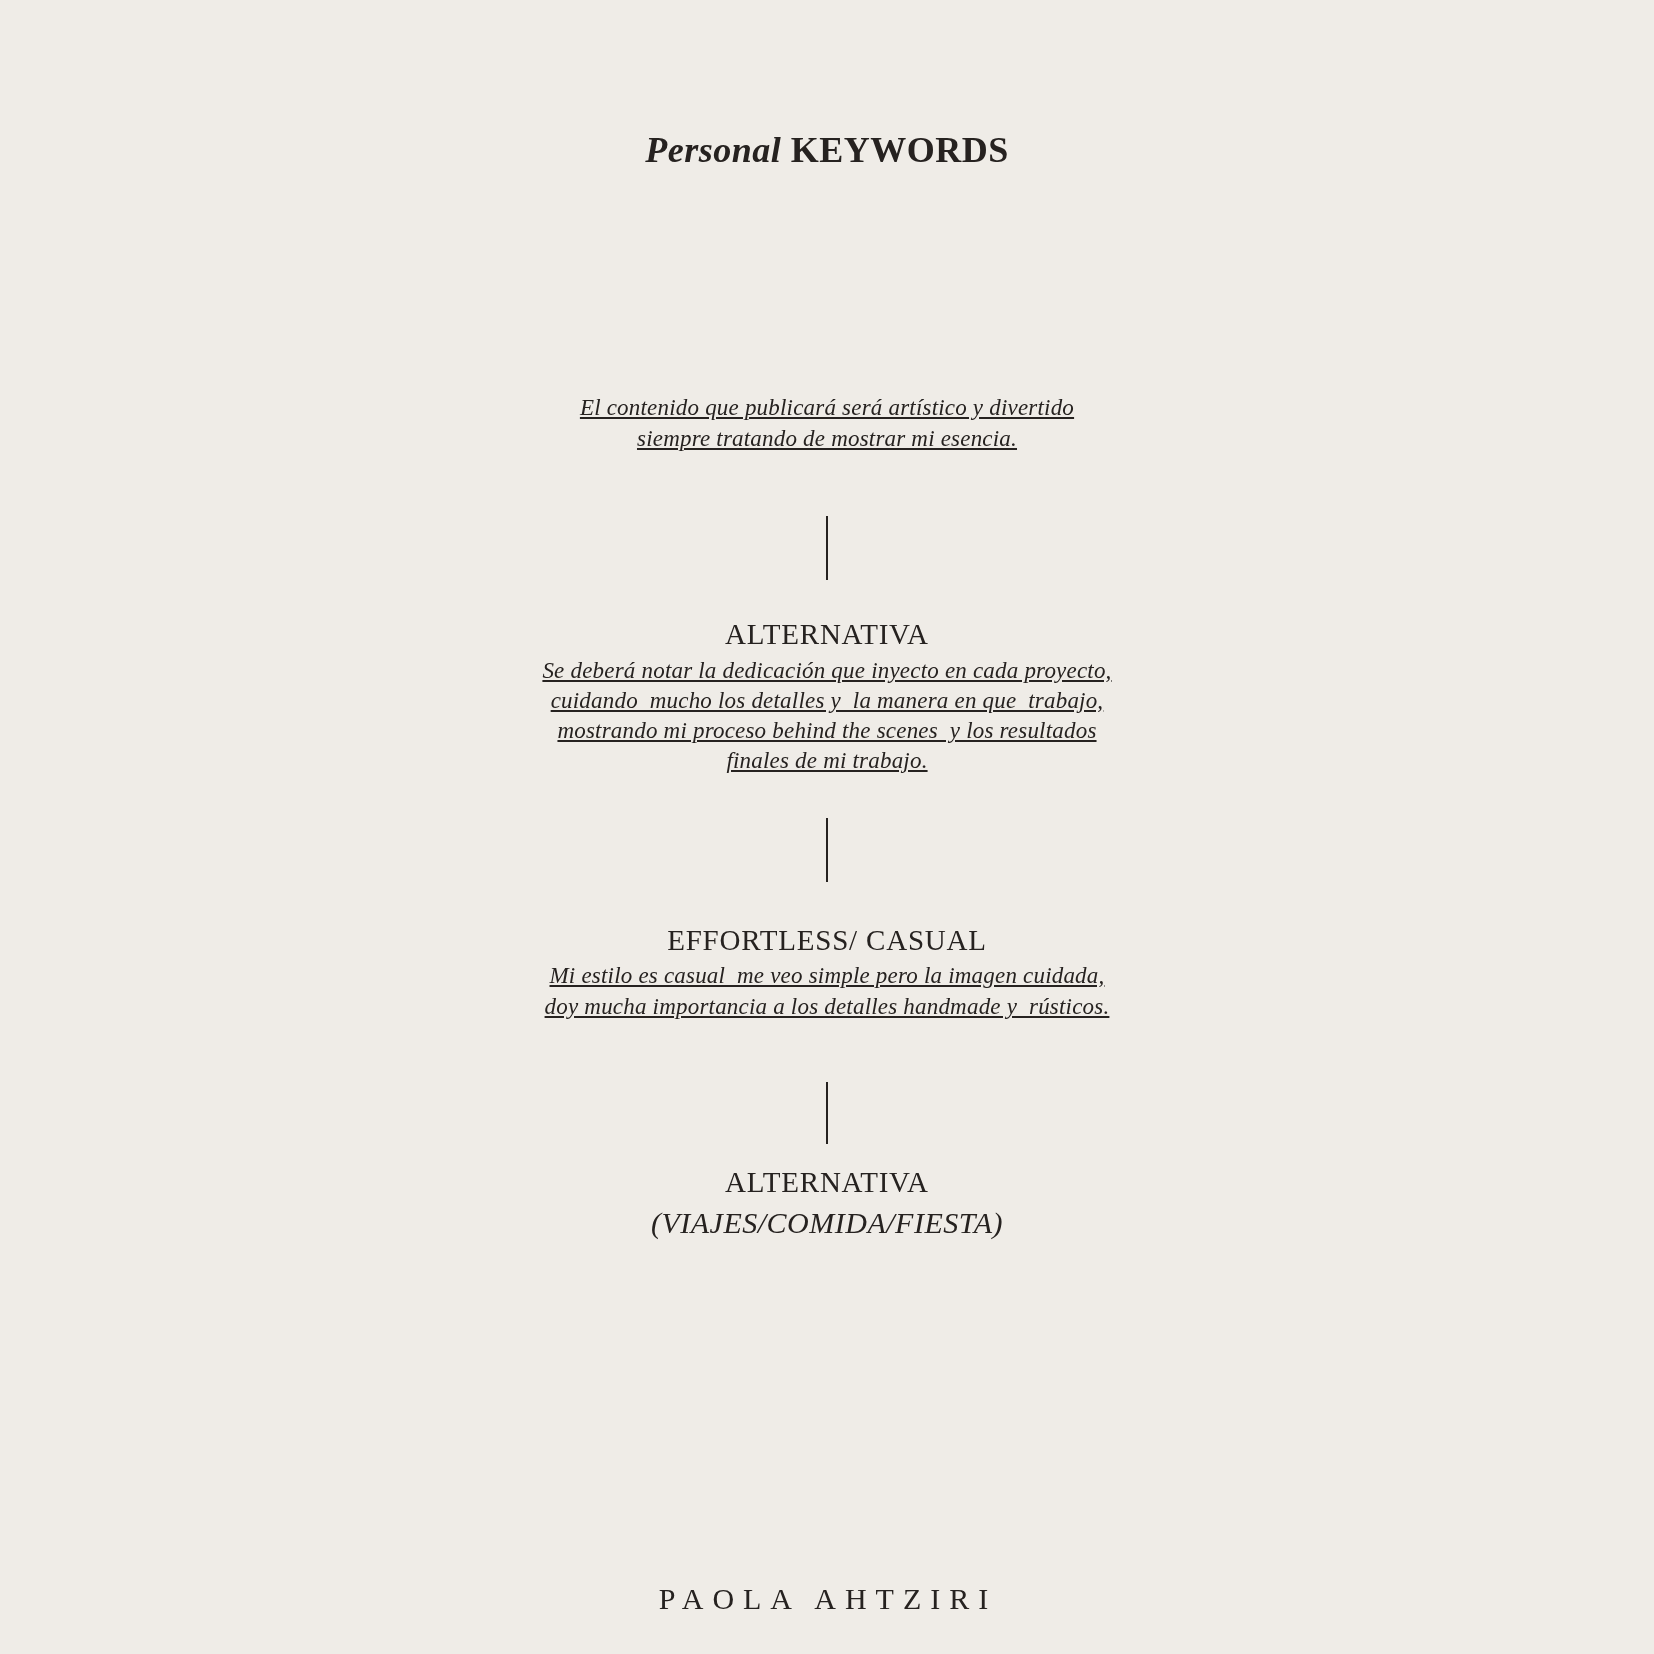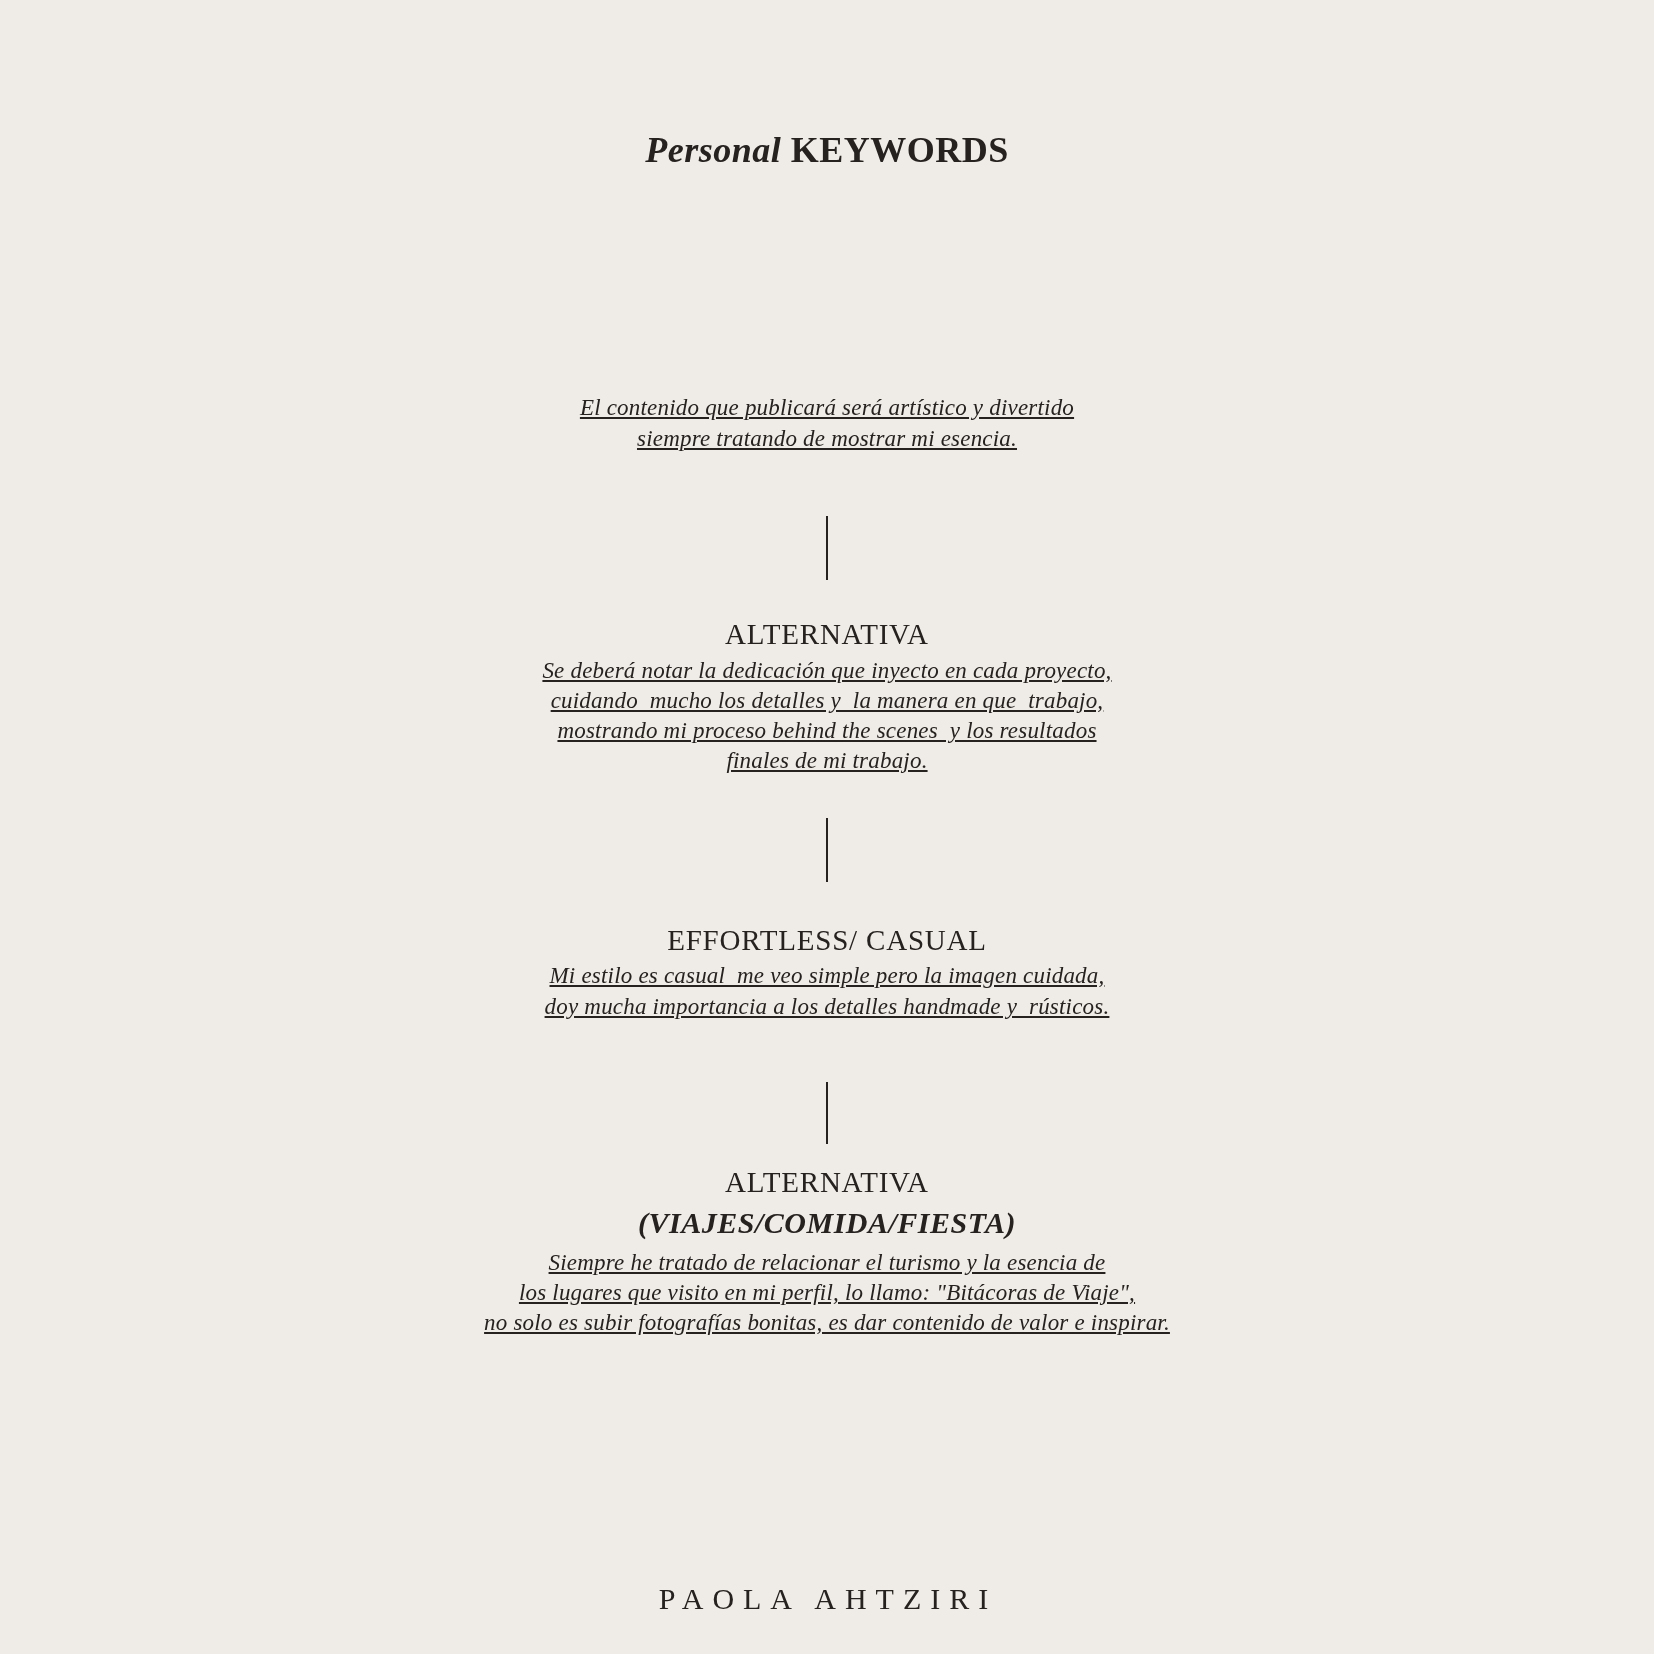--- a/index.html
+++ b/index.html
@@ -37,21 +37,21 @@
     line-height: 36px;
     letter-spacing: 0.8px;
     font-weight: normal;
     margin: 0;
   }
   .section-subheading {
     font-size: 30px;
     line-height: 38px;
     font-style: italic;
     letter-spacing: 0.5px;
-    font-weight: bold;
+    font-weight: normal;
     margin: 0;
   }
   .section-body .line {
     font-style: italic;
     font-size: 23px;
     line-height: 31px;
     white-space: pre-wrap;
     letter-spacing: 0.2px;
     text-decoration: underline;
   }
@@ -112,21 +112,16 @@
   <h2 class="block section-heading sec3-heading">EFFORTLESS/ CASUAL</h2>
   <div class="block section-body sec3-body">
     <div class="line">Mi estilo es casual  me veo simple pero la imagen cuidada,</div>
     <div class="line">doy mucha importancia a los detalles handmade y  rústicos.</div>
   </div>
 
   <div class="divider divider-3"></div>
 
   <h2 class="block section-heading sec4-heading">ALTERNATIVA</h2>
   <h3 class="block section-subheading sec4-subheading">(VIAJES/COMIDA/FIESTA)</h3>
-  <div class="block section-body body-tight sec4-body">
-    <div class="line">Siempre he tratado de relacionar el turismo y la esencia de</div>
-    <div class="line">los lugares que visito en mi perfil, lo llamo: "Bitácoras de Viaje",</div>
-    <div class="line">no solo es subir fotografías bonitas, es dar contenido de valor e inspirar.</div>
-  </div>
 
   <div class="block footer">PAOLA AHTZIRI</div>
 
 </div>
 
 </body></html>

